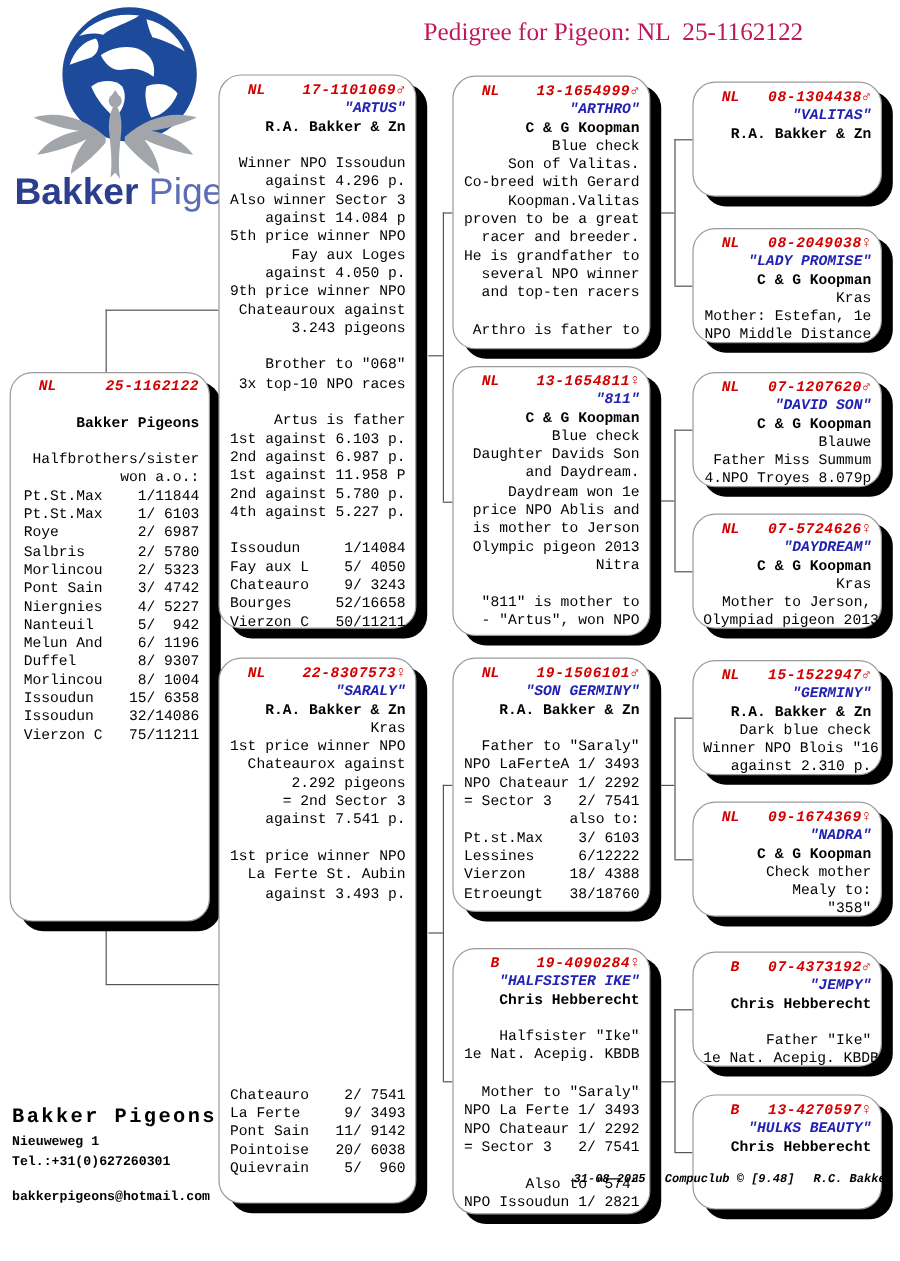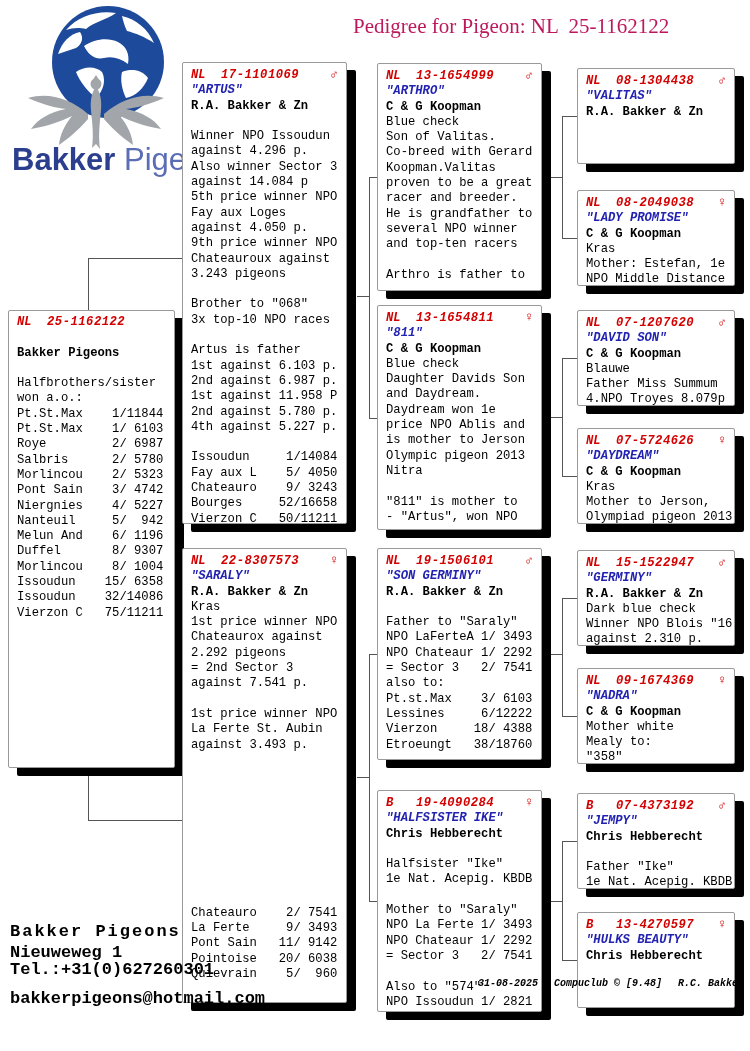--- a/index.html
+++ b/index.html
@@ -11,23 +11,23 @@
   
   .logo{position:absolute;left:18px;top:2px;width:190px;height:195px;}
   .logo svg{display:block;}
   .logo-text{position:absolute;left:-6px;top:140px;width:210px;
              font-family:"Liberation Sans",sans-serif;font-size:31px;white-space:nowrap;}
   .logo-bold{font-weight:bold;color:var(--logo-dark-blue);}
   .logo-light{font-weight:300;color:var(--logo-light-blue);}
   
   .cl{position:absolute;background:#555;}
   
-  .pbox{position:absolute;background:#fff;border:1.5px solid #999;border-radius:2px;
+  .pbox{position:absolute;background:#fff;border:1.5px solid #999;border-radius:19px;
         box-shadow:9px 8px 0 #000;box-sizing:border-box;padding:4px 8px 4px 8px;
-        font-size:12.2px;line-height:15.3px;}
+        font-size:12.2px;line-height:15.3px;text-align:right;}
   .boxhead{display:flex;align-items:baseline;white-space:pre;min-height:15.3px;}
   .country{font-style:italic;font-weight:bold;color:var(--ring-red);width:30px;}
   .ring{font-style:italic;font-weight:bold;color:var(--ring-red);flex:1;letter-spacing:.5px;}
   .sex{color:var(--ring-red);font-weight:bold;font-size:13px;margin-left:auto;}
   .pname{font-style:italic;font-weight:bold;color:var(--name-blue);min-height:15.3px;white-space:pre;}
   .owner{font-weight:bold;min-height:15.3px;white-space:pre;}
   .bline{white-space:pre;min-height:15.3px;}
   
   #box-subject{left:8px;top:310px;width:167px;height:458px;}
   #box-artus{left:182px;top:62px;width:165px;height:462px;}
@@ -40,21 +40,21 @@
   #box-ladypromise{left:577px;top:190px;width:158px;height:96px;}
   #box-davidson{left:577px;top:310px;width:158px;height:96px;}
   #box-daydream{left:577px;top:428px;width:158px;height:96px;}
   #box-germiny{left:577px;top:550px;width:158px;height:96px;}
   #box-nadra{left:577px;top:668px;width:158px;height:96px;}
   #box-jempy{left:577px;top:793px;width:158px;height:96px;}
   #box-hulksbeauty{left:577px;top:912px;width:158px;height:96px;}
   
   .addr{position:absolute;left:10px;top:920px;font-weight:bold;}
   .addr-name{font-size:17px;letter-spacing:2px;line-height:24px;white-space:pre;}
-  .addr-line{font-size:17px;line-height:17px;white-space:pre;}
+  .addr-line{font-size:11px;line-height:17px;white-space:pre;}
   .addr-gap{height:12px;}
   .credits{position:absolute;right:6px;top:978px;display:flex;gap:16px;
            font-style:italic;font-size:10px;font-weight:bold;white-space:pre;}
 </style>
 </head>
 <body>
 
 <div id="page">
 
   <div class="title">Pedigree for Pigeon: NL  25-1162122</div>
@@ -367,21 +367,21 @@
     </div>
       <div class="pbox" id="box-nadra">
       <div class="boxhead">
         <span class="country">NL</span>
         <span class="ring">09-1674369</span>
         <span class="sex">♀</span>
       </div>
       <div class="pname">"NADRA"</div>
       <div class="owner">C &amp; G Koopman</div>
       <div class="lines">
-          <div class="bline">Mother white</div>
+          <div class="bline">Check mother</div>
           <div class="bline">Mealy to:</div>
           <div class="bline">"358"</div>
         </div>
     </div>
       <div class="pbox" id="box-jempy">
       <div class="boxhead">
         <span class="country">B</span>
         <span class="ring">07-4373192</span>
         <span class="sex">♂</span>
       </div>

